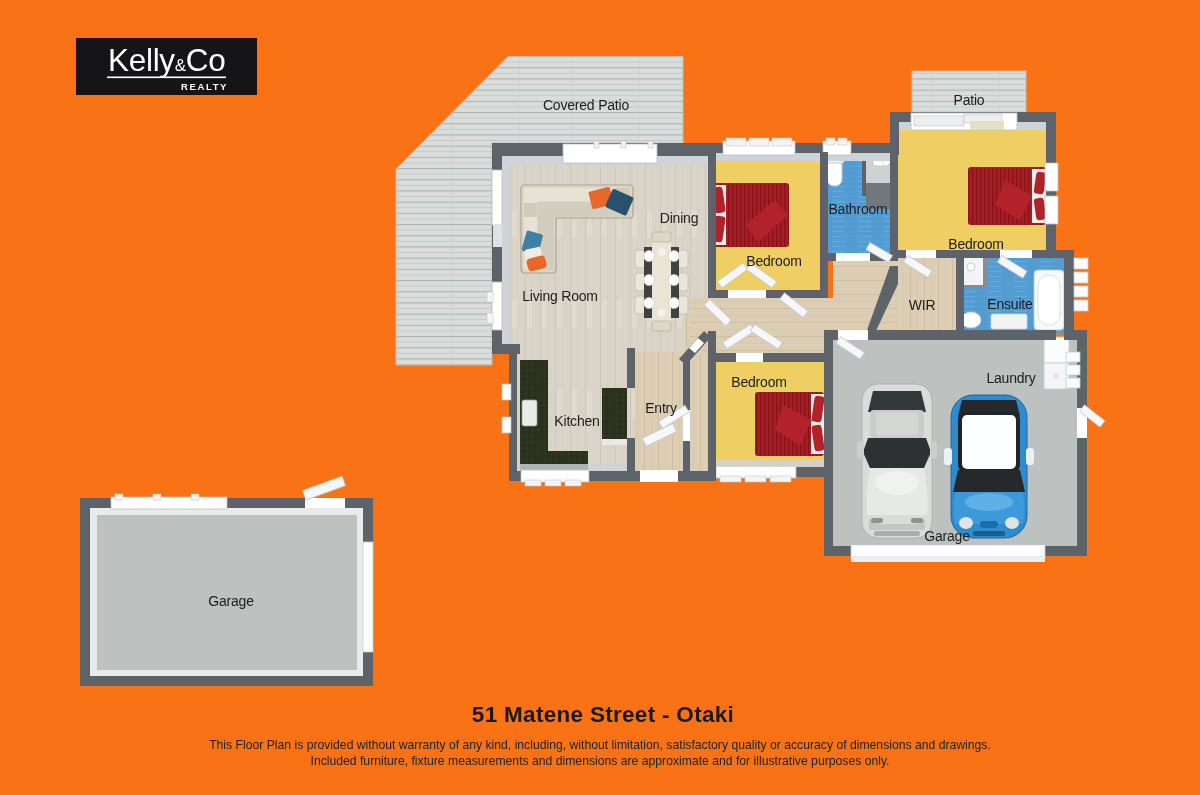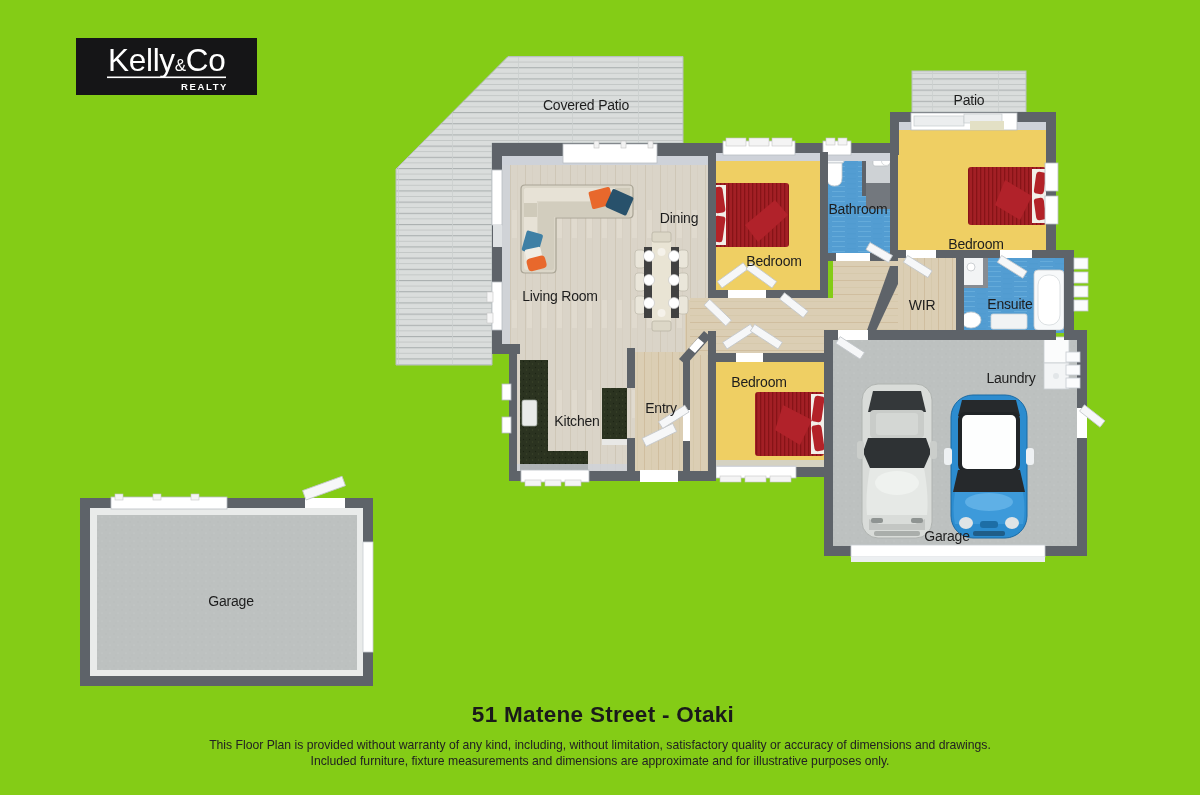--- a/index.html
+++ b/index.html
@@ -1,16 +1,16 @@
 <!DOCTYPE html>
 <html><head>
 <meta charset="utf-8">
 <style>
   html,body{margin:0;padding:0;background:#ffffff;}
-  .page{position:relative;width:1200px;height:795px;background:#84cc16;overflow:hidden;
+  .page{position:relative;width:1200px;height:795px;background:#f97316;overflow:hidden;
         font-family:"Liberation Sans", sans-serif;}
   svg{position:absolute;top:0;left:0;}
   .lbl{font-family:"Liberation Sans", sans-serif;font-size:14px;letter-spacing:-0.2px;fill:#1d1d1d;}
 </style>
 </head>
 <body>
 <div class="page">
 <svg width="1200" height="795" viewBox="0 0 1200 795">
 <defs>
   <pattern id="deck" width="120" height="11.2" patternUnits="userSpaceOnUse">

